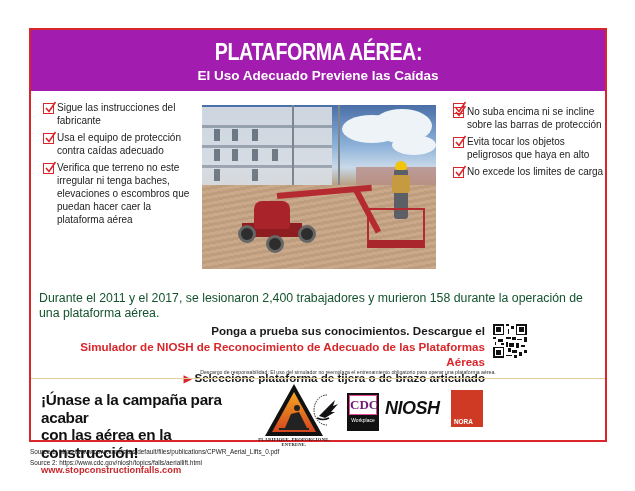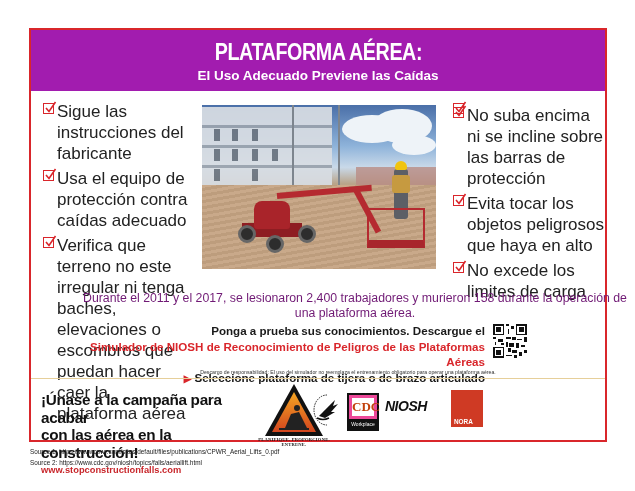--- a/index.html
+++ b/index.html
@@ -14,21 +14,21 @@
     position: absolute; left: 0; top: 0; width: 574px; height: 61px;
     background: #a21caf; text-align: center; color: #fff;
   }
   .title {
     font-family: "Liberation Sans", sans-serif; font-weight: bold;
     font-size: 24px; letter-spacing: -0.5px; line-height: 28px;
     margin-top: 8px; transform: scaleX(0.82); display: inline-block;
   }
   .subtitle { font-weight: bold; font-size: 13.5px; line-height: 18px; margin-top: 1px; }
 
-  .checklist { position: absolute; list-style: none; font-size: 17px; line-height: 21px; color: #222; }
+  .checklist { position: absolute; list-style: none; font-size: 10px; line-height: 13px; color: #222; }
   .checklist li { position: relative; padding-left: 14px; margin-bottom: 4px; }
   .checkbox {
     position: absolute; left: 0; top: 2px; width: 11px; height: 11px;
     border: 1.2px solid #d9262b;
   }
   .checkbox svg { position: absolute; left: 0px; top: -3px; }
   .left-list { left: 12px; top: 71px; width: 150px; }
   .right-list { left: 422px; top: 71px; width: 152px; }
 
   .photo {
@@ -46,42 +46,42 @@
   .lift-body { position: absolute; left: 52px; top: 96px; width: 36px; height: 28px; background: #a9242a; border-radius: 8px 8px 3px 3px; }
   .lift-base { position: absolute; left: 40px; top: 118px; width: 60px; height: 14px; background: #8e1d22; }
   .wheel { position: absolute; width: 18px; height: 18px; border-radius: 50%; background: #2d2d2d; border: 3px solid #666; }
   .boom { position: absolute; left: 75px; top: 88px; width: 95px; height: 6px; background: #b52a30; transform: rotate(-5deg); transform-origin: left center; }
   .boom2 { position: absolute; left: 153px; top: 80px; width: 50px; height: 6px; background: #b52a30; transform: rotate(62deg); transform-origin: left center; }
   .basket { position: absolute; left: 165px; top: 103px; width: 58px; height: 40px; border: 2px solid #b52a30; border-bottom: 8px solid #a8262c; }
   .worker { position: absolute; left: 192px; top: 64px; width: 14px; height: 50px; background: #5c5f66; border-radius: 3px; }
   .worker-vest { position: absolute; left: 190px; top: 70px; width: 18px; height: 18px; background: #c69a40; border-radius: 3px; }
   .helmet { position: absolute; left: 193px; top: 56px; width: 12px; height: 9px; background: #f1c40f; border-radius: 6px 6px 2px 2px; }
 
-  .stats { position: absolute; left: 8px; top: 261px; width: 558px; text-align: center; font-size: 12.3px; line-height: 15px; color: #701a75; margin-left: 37px; }
+  .stats { position: absolute; left: 8px; top: 261px; width: 558px; font-size: 12.3px; line-height: 15px; color: #14532d; }
 
   .cta { position: absolute; right: 120px; top: 293px; width: 420px; text-align: right; font-size: 11.6px; line-height: 15.5px; font-weight: bold; }
   .cta .cta-red { color: #d9262b; }
   .cta .arrow { color: #d9262b; font-size: 10px; margin-right: 3px; }
   .qr { position: absolute; left: 462px; top: 293px; width: 34px; height: 36px; }
   .disclaimer { position: absolute; left: 0; top: 339px; width: 574px; text-align: center; font-size: 5.2px; color: #333; padding-left: 60px; }
 
   .divider { position: absolute; left: 0; top: 348px; width: 574px; height: 1px; background: #e6cf9a; }
 
   .campaign { position: absolute; left: 10px; top: 361px; width: 220px; }
   .campaign-title { font-weight: bold; font-size: 15.3px; line-height: 17.5px; color: #111; letter-spacing: -0.3px; }
   .campaign-url { font-weight: bold; font-size: 9.3px; color: #c8262b; margin-top: 4px; }
 
   .logo-triangle { position: absolute; left: 232px; top: 352px; width: 62px; height: 56px; }
   .logo-triangle-caption { position: absolute; left: 222px; top: 407px; width: 82px; font-family: "Liberation Serif", serif; font-size: 4.6px; font-weight: bold; text-align: center; letter-spacing: 0.2px; }
 
   .logo-hhs { position: absolute; left: 282px; top: 364px; width: 28px; height: 32px; }
   .logo-cdc { position: absolute; left: 316px; top: 363px; width: 32px; height: 38px; background: #111; color: #fff; text-align: center; }
-  .logo-cdc .cdc-text { font-family: "Liberation Serif", serif; font-weight: bold; font-size: 13px; line-height: 18px; background: #fff; color: #c2410c; margin: 2px; border: 3px solid #ec4899; }
+  .logo-cdc .cdc-text { font-family: "Liberation Serif", serif; font-weight: bold; font-size: 13px; line-height: 18px; background: #fff; color: #701a75; margin: 2px; border: 1px solid #ec4899; }
   .logo-cdc .cdc-sub { font-size: 5px; line-height: 7px; }
-  .logo-niosh { position: absolute; left: 354px; top: 368px; width: 56px; height: 20px; font-weight: bold; font-style: italic; font-size: 14px; color: #111; letter-spacing: -0.5px; }
+  .logo-niosh { position: absolute; left: 354px; top: 368px; width: 56px; height: 20px; font-weight: bold; font-style: italic; font-size: 18px; color: #111; letter-spacing: -0.5px; }
 
   .logo-nora { position: absolute; left: 420px; top: 360px; width: 32px; height: 37px; background: #cf3a24; color: #fff; font-size: 6.4px; font-weight: bold; padding: 28px 0 0 3px; }
 
   .logo-cpwr { position: absolute; left: 465px; top: 359px; width: 110px; }
   .cpwr-word { font-family: "Liberation Serif", serif; font-size: 21px; color: #8b8b8b; line-height: 22px; letter-spacing: -0.5px; }
   .cpwr-bracket { color: #d9262b; font-weight: bold; }
   .cpwr-dot { display: inline-block; width: 12px; height: 12px; border-radius: 50%; background: #d9262b; vertical-align: 1px; margin-left: 1px; }
   .cpwr-line1 { font-family: "Liberation Serif", serif; font-size: 5.3px; color: #222; margin-top: 3px; letter-spacing: 0.1px; }
   .cpwr-line2 { font-size: 5.6px; font-weight: bold; color: #222; letter-spacing: 0.6px; }
 
@@ -189,21 +189,21 @@
           </svg>
         </span>
       <span>No excede los limites de carga</span>
     </li>
   </ul>
 
   <div class="stats">Durante el 2011 y el 2017, se lesionaron 2,400 trabajadores y murieron 158 durante la operación de una plataforma aérea.</div>
 
   <div class="cta">
     <div>Ponga a prueba sus conocimientos. Descargue el</div>
-    <div class="cta-red">Simulador de NIOSH de Reconocimiento de Peligros de las Plataformas Aéreas</div>
+    <div class="cta-red">Simulador de NIOSH de Reconocimiento de Adecuado de las Plataformas Aéreas</div>
     <div><span class="arrow">▶</span><span>Seleccione plataforma de tijera o de brazo articulado</span></div>
   </div>
 
   <svg class="qr" viewBox="0 0 21 21" shape-rendering="crispEdges">
     <rect width="21" height="21" fill="#fff"></rect>
     <g fill="#111">
       <rect x="0" y="0" width="7" height="7"></rect>
         <rect x="1" y="1" width="5" height="5" fill="#fff"></rect>
         <rect x="2" y="2" width="3" height="3"></rect>
       <rect x="14" y="0" width="7" height="7"></rect>

